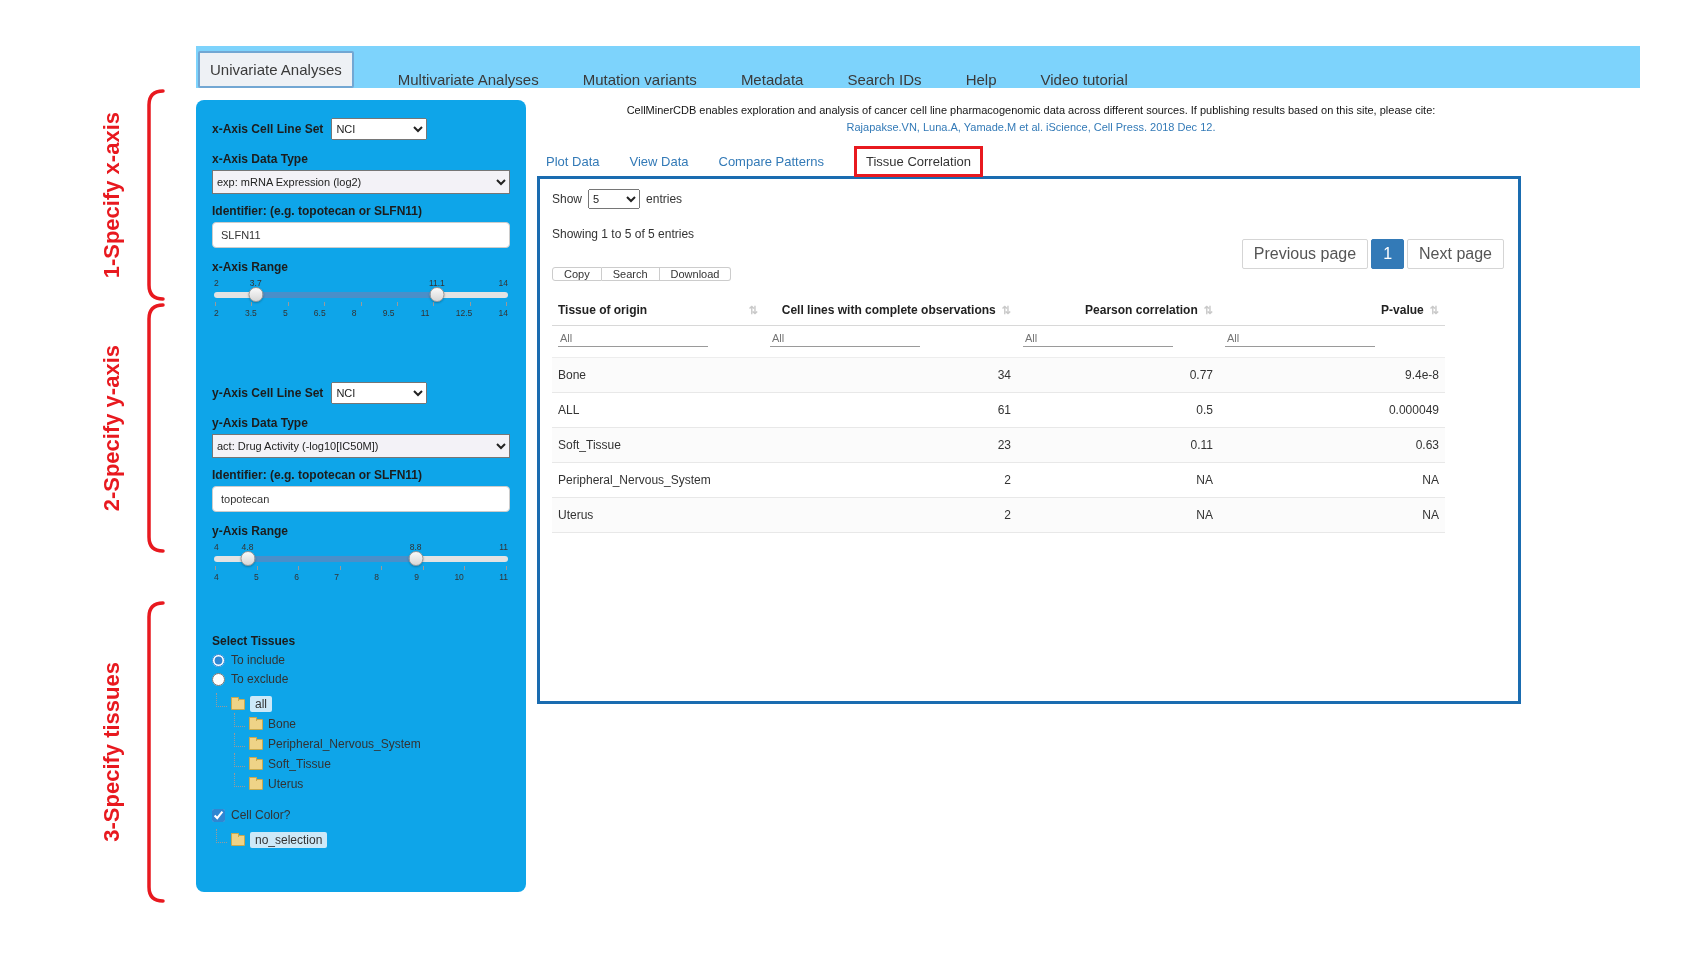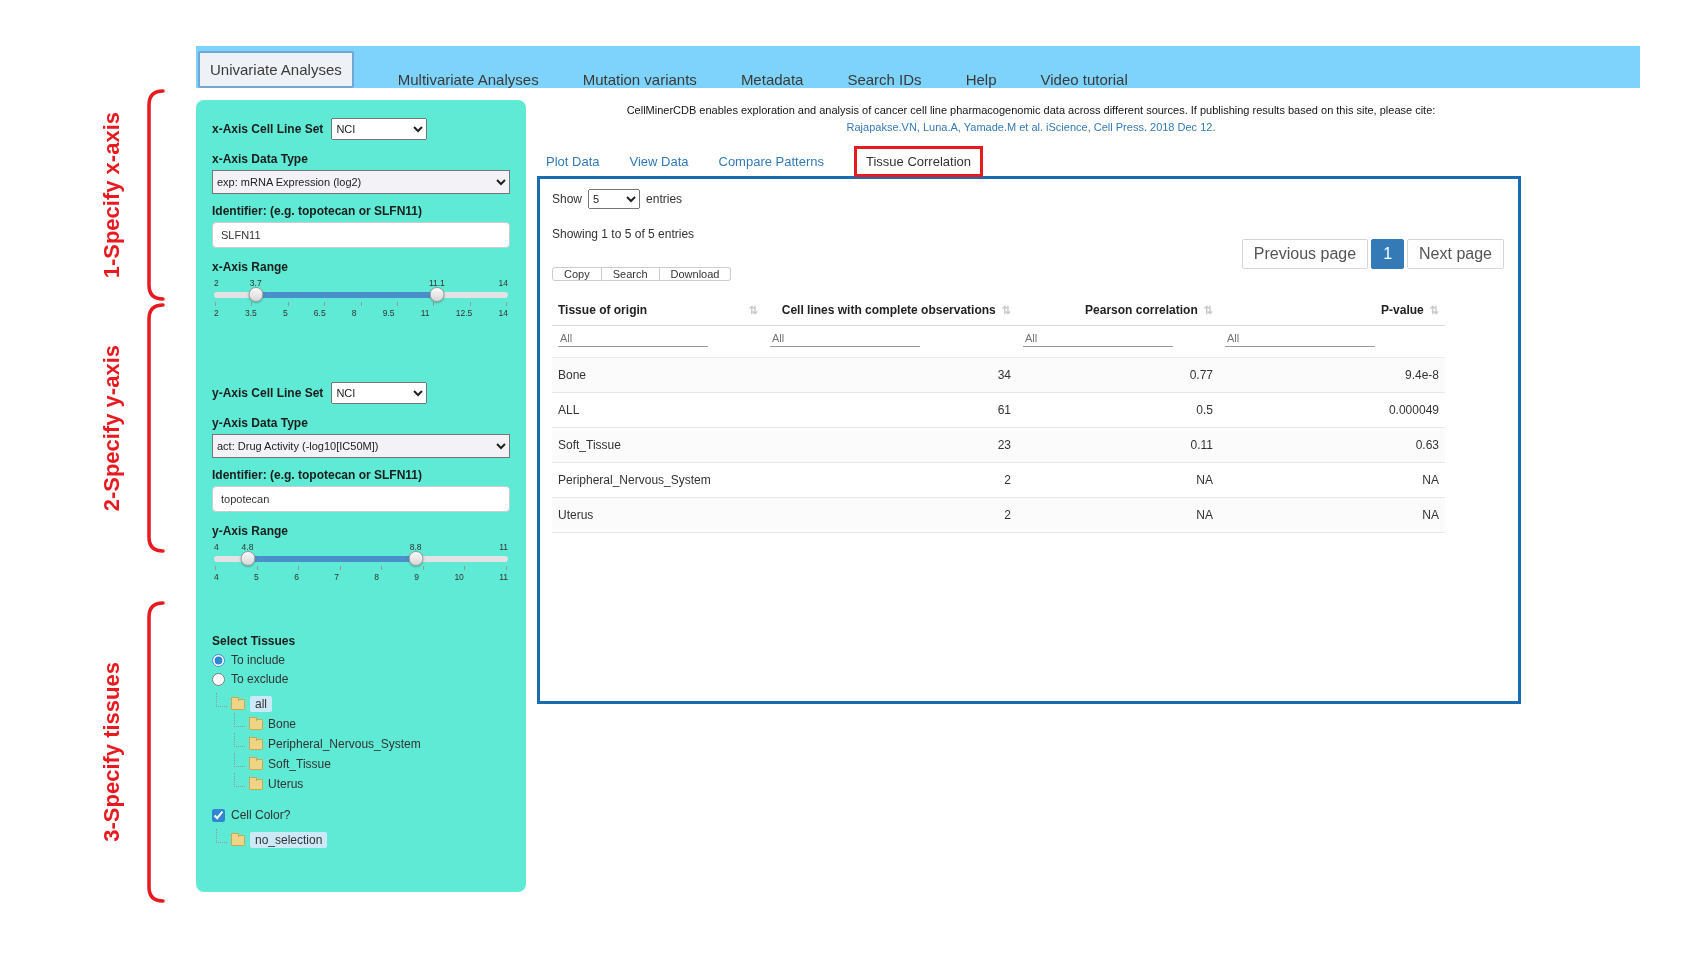--- a/index.html
+++ b/index.html
@@ -15,21 +15,21 @@
   .bracket { position:absolute; left:144px; width:24px; }
 
   
   .navbar { position:absolute; left:196px; top:46px; width:1444px; height:42px;
     background:#7dd3fc; display:flex; align-items:flex-end; gap:44px; padding:0 2px; font-size:15px; color:#3a3a3a; }
   .nav-tab { cursor:pointer; white-space:nowrap; }
   .nav-tab.active { border:2px solid #72a7d3; background:#eef1f5; padding:8px 10px; border-radius:2px; }
 
   
   .panel { position:absolute; left:196px; top:100px; width:330px; height:792px;
-    background:#5eead4; border-radius:8px; padding:18px 16px; font-size:12px; }
+    background:#0ea5e9; border-radius:8px; padding:18px 16px; font-size:12px; }
   .lbl { font-weight:bold; font-size:12px; color:#1c1c1c; margin-bottom:4px; }
   .inline-row { display:flex; align-items:center; gap:8px; margin-bottom:12px; }
   .inline-row .lbl { margin-bottom:0; }
   select { font-size:11px; color:#222; }
   select.small { height:22px; width:96px; }
   select.full { width:100%; height:24px; margin-bottom:10px; background:#f3f2f7; }
   input.ident { width:100%; height:26px; border:1px solid #ccc; border-radius:4px; padding:0 8px;
     font-size:11px; margin-bottom:12px; background:#fff; color:#333; }
 
   

